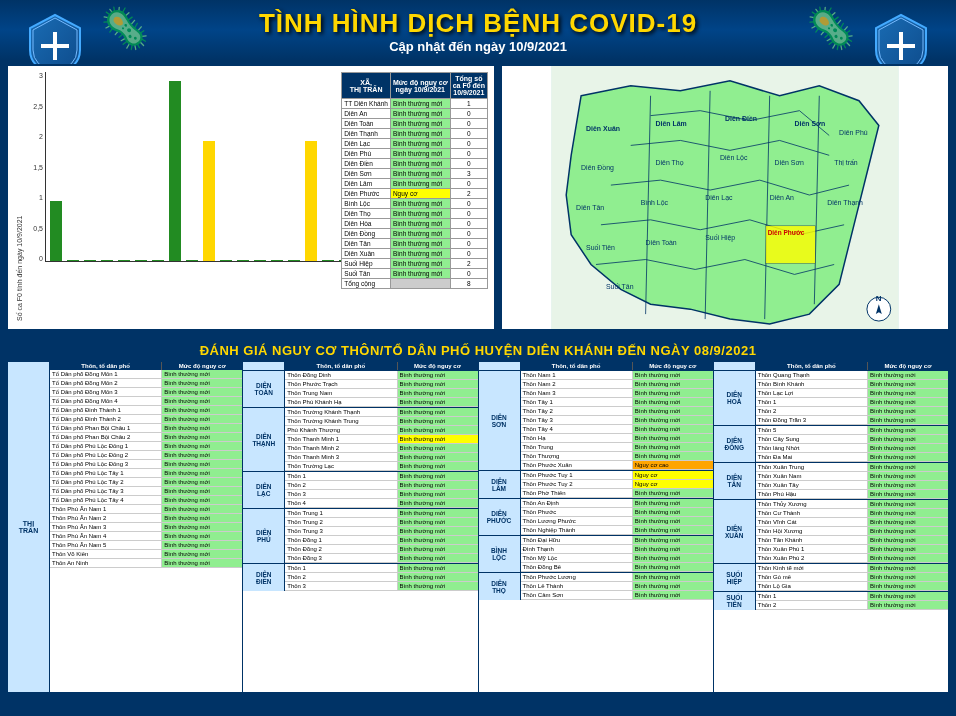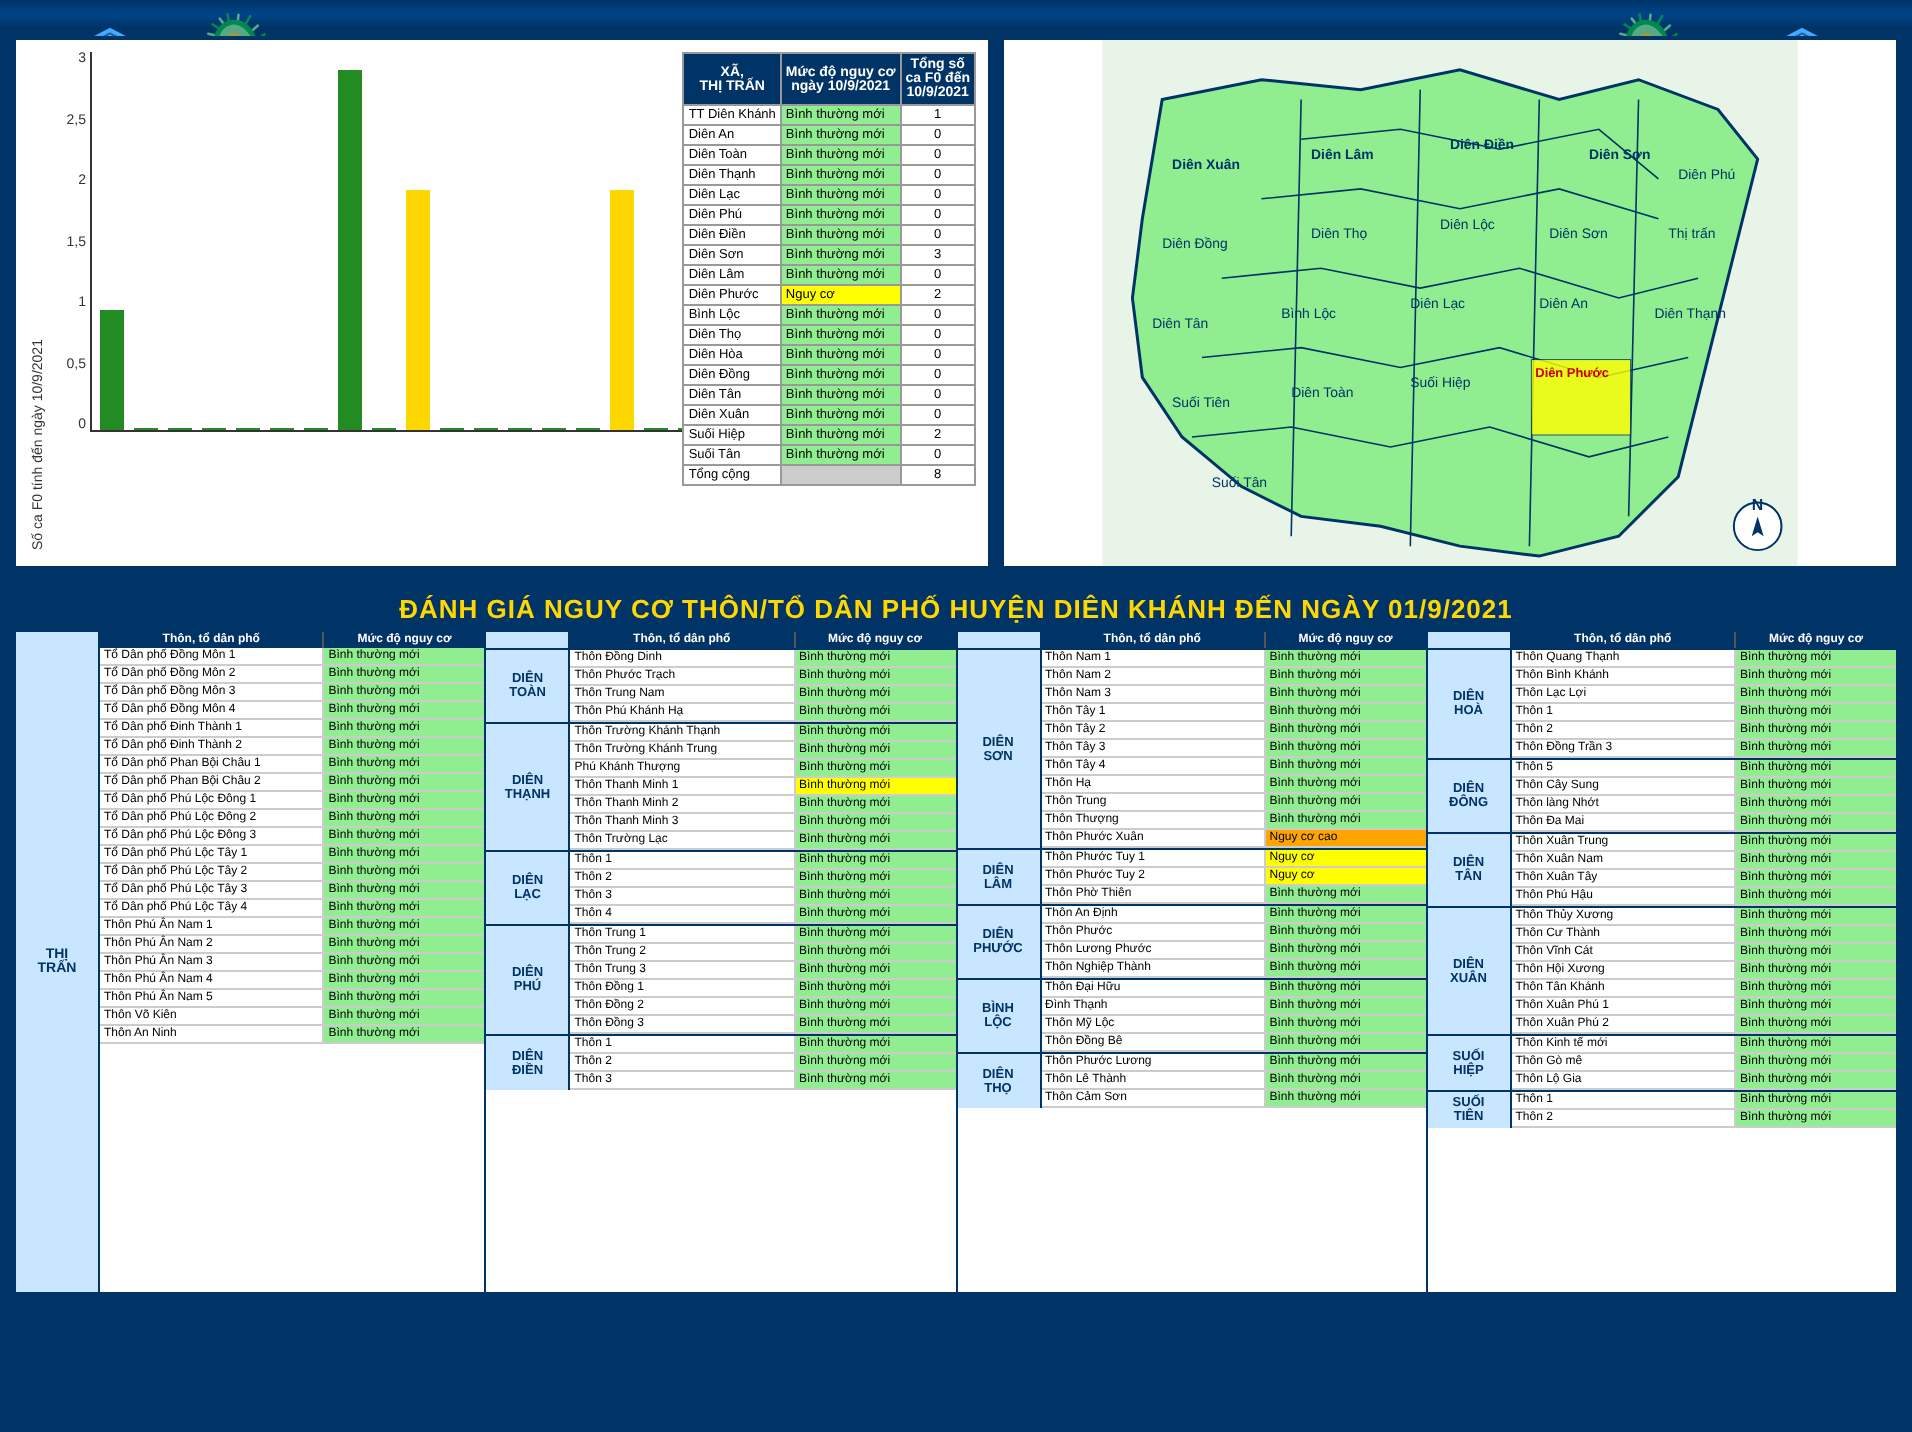--- a/index.html
+++ b/index.html
@@ -150,20 +150,22 @@
             <stop offset="100%" stop-color="#0d4a8a"></stop>
           </linearGradient>
         </defs>
       <path d="M35 5 L60 18 L60 40 Q60 58 35 65 Q10 58 10 40 L10 18 Z" fill="url(#sg1)" stroke="#4af" stroke-width="2"></path>
       <path d="M35 8 L57 20 L57 40 Q57 56 35 62 Q13 56 13 40 L13 20 Z" fill="none" stroke="#7bf" stroke-width="1"></path>
       <line x1="35" y1="22" x2="35" y2="50" stroke="white" stroke-width="4"></line>
       <line x1="21" y1="36" x2="49" y2="36" stroke="white" stroke-width="4"></line>
     </svg>
   </div>
   <div class="virus-left">🦠</div>
+  <div class="header-title-1">TÌNH HÌNH DỊCH BỆNH COVID-19</div>
+  <div class="header-subtitle">Cập nhật đến ngày 10/9/2021</div>
   <div class="virus-right">🦠</div>
   <div class="shield-right">
     <svg viewBox="0 0 70 70" class="shield-icon">
       <defs>
           <linearGradient id="sg2" x1="0" y1="0" x2="1" y2="1">
             <stop offset="0%" stop-color="#1a6db5"></stop>
             <stop offset="100%" stop-color="#0d4a8a"></stop>
           </linearGradient>
         </defs>
       <path d="M35 5 L60 18 L60 40 Q60 58 35 65 Q10 58 10 40 L10 18 Z" fill="url(#sg2)" stroke="#4af" stroke-width="2"></path>
@@ -407,21 +409,21 @@
       <text x="55" y="225" font-size="7" fill="#003366">Suối Tân</text>
 
       <circle cx="330" cy="245" r="12" fill="white" stroke="#003366" stroke-width="1"></circle>
       <text x="327" y="237" font-size="8" fill="#003366" font-weight="bold">N</text>
       <polygon points="330,240 327,250 330,248 333,250" fill="#003366"></polygon>
     </svg>
   </div>
 </div>
 
 <div class="bottom-section">
-  <div class="bottom-title">ĐÁNH GIÁ NGUY CƠ THÔN/TỔ DÂN PHỐ HUYỆN DIÊN KHÁNH ĐẾN NGÀY 01/9/2021</div>
+  <div class="bottom-title">ĐÁNH GIÁ NGUY CƠ THÔN/TỔ DÂN PHỐ HUYỆN DIÊN KHÁNH ĐẾN NGÀY 08/9/2021</div>
 
   <div style="display:flex; width:100%; overflow:hidden; height:330px;">
 
     <div style="flex:1; border-right:1px solid #003366; display:flex; flex-direction:column;">
         <div style="flex: 1 1 0%; overflow-y: hidden;">
           <div style="display:grid; grid-template-columns:42px 1fr; height:100%;">
   <div style="background:#c8e6ff; border-right:0.5px solid #003366; display:flex; align-items:center; justify-content:center; font-weight:bold; font-size:7px; color:#003366; text-align:center; padding:1px; position:relative;">
     <div style="writing-mode:horizontal-tb;">THỊ<br>TRẤN</div>
   </div>
   <div>

